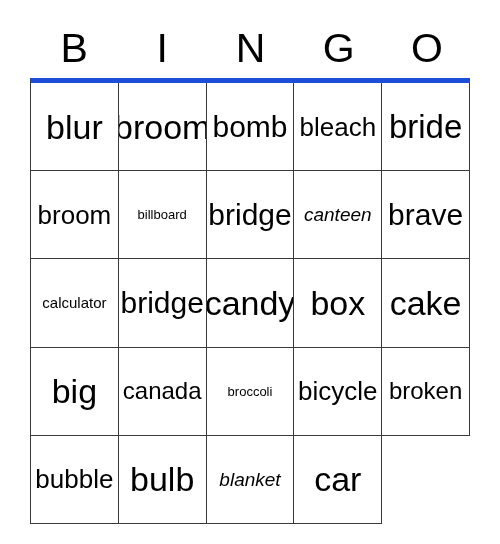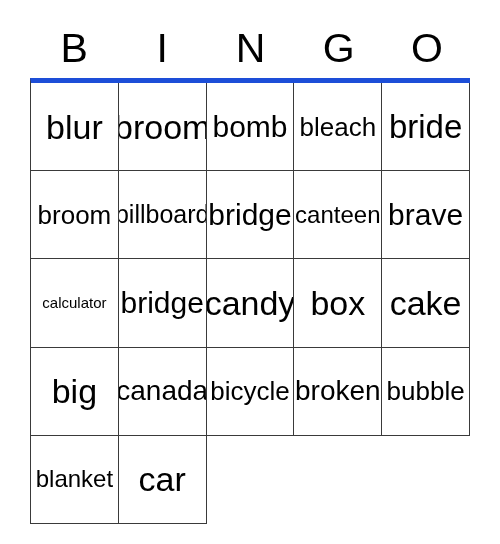--- a/index.html
+++ b/index.html
@@ -75,23 +75,23 @@
     white-space: nowrap;
     color: #000000;
     display: block;
   }
 
   
   .fs-xxl { font-size: 34px; }
   .fs-xl  { font-size: 33px; }
   .fs-l   { font-size: 30px; }
   .fs-m   { font-size: 26px; }
-  .fs-s   { font-size: 28px; }
-  .fs-xs  { font-size: 24px; }
-  .fs-xxs { font-size: 25px; }
+  .fs-s   { font-size: 24px; }
+  .fs-xs  { font-size: 19px; font-style: italic; }
+  .fs-xxs { font-size: 13px; }
   .fs-tiny{ font-size: 15px; }
 </style>
 </head>
 <body>
 
 <div id="bingo-card">
 
   <div id="header-row">
     <div class="header-letter">B</div>
     <div class="header-letter">I</div>
@@ -150,28 +150,34 @@
     <div class="cell">
         <span class="cell-text fs-xxl">cake</span>
       </div>
     <div class="cell">
         <span class="cell-text fs-xxl">big</span>
       </div>
     <div class="cell">
         <span class="cell-text fs-s">canada</span>
       </div>
     <div class="cell">
+        <span class="cell-text fs-xxs">broccoli</span>
+      </div>
+    <div class="cell">
         <span class="cell-text fs-m">bicycle</span>
       </div>
 
     <div class="cell">
         <span class="cell-text fs-s">broken</span>
       </div>
     <div class="cell">
         <span class="cell-text fs-m">bubble</span>
+      </div>
+    <div class="cell">
+        <span class="cell-text fs-xxl">bulb</span>
       </div>
     <div class="cell">
         <span class="cell-text fs-xs">blanket</span>
       </div>
     <div class="cell">
         <span class="cell-text fs-xxl">car</span>
       </div>
 
   </div>
 </div>

